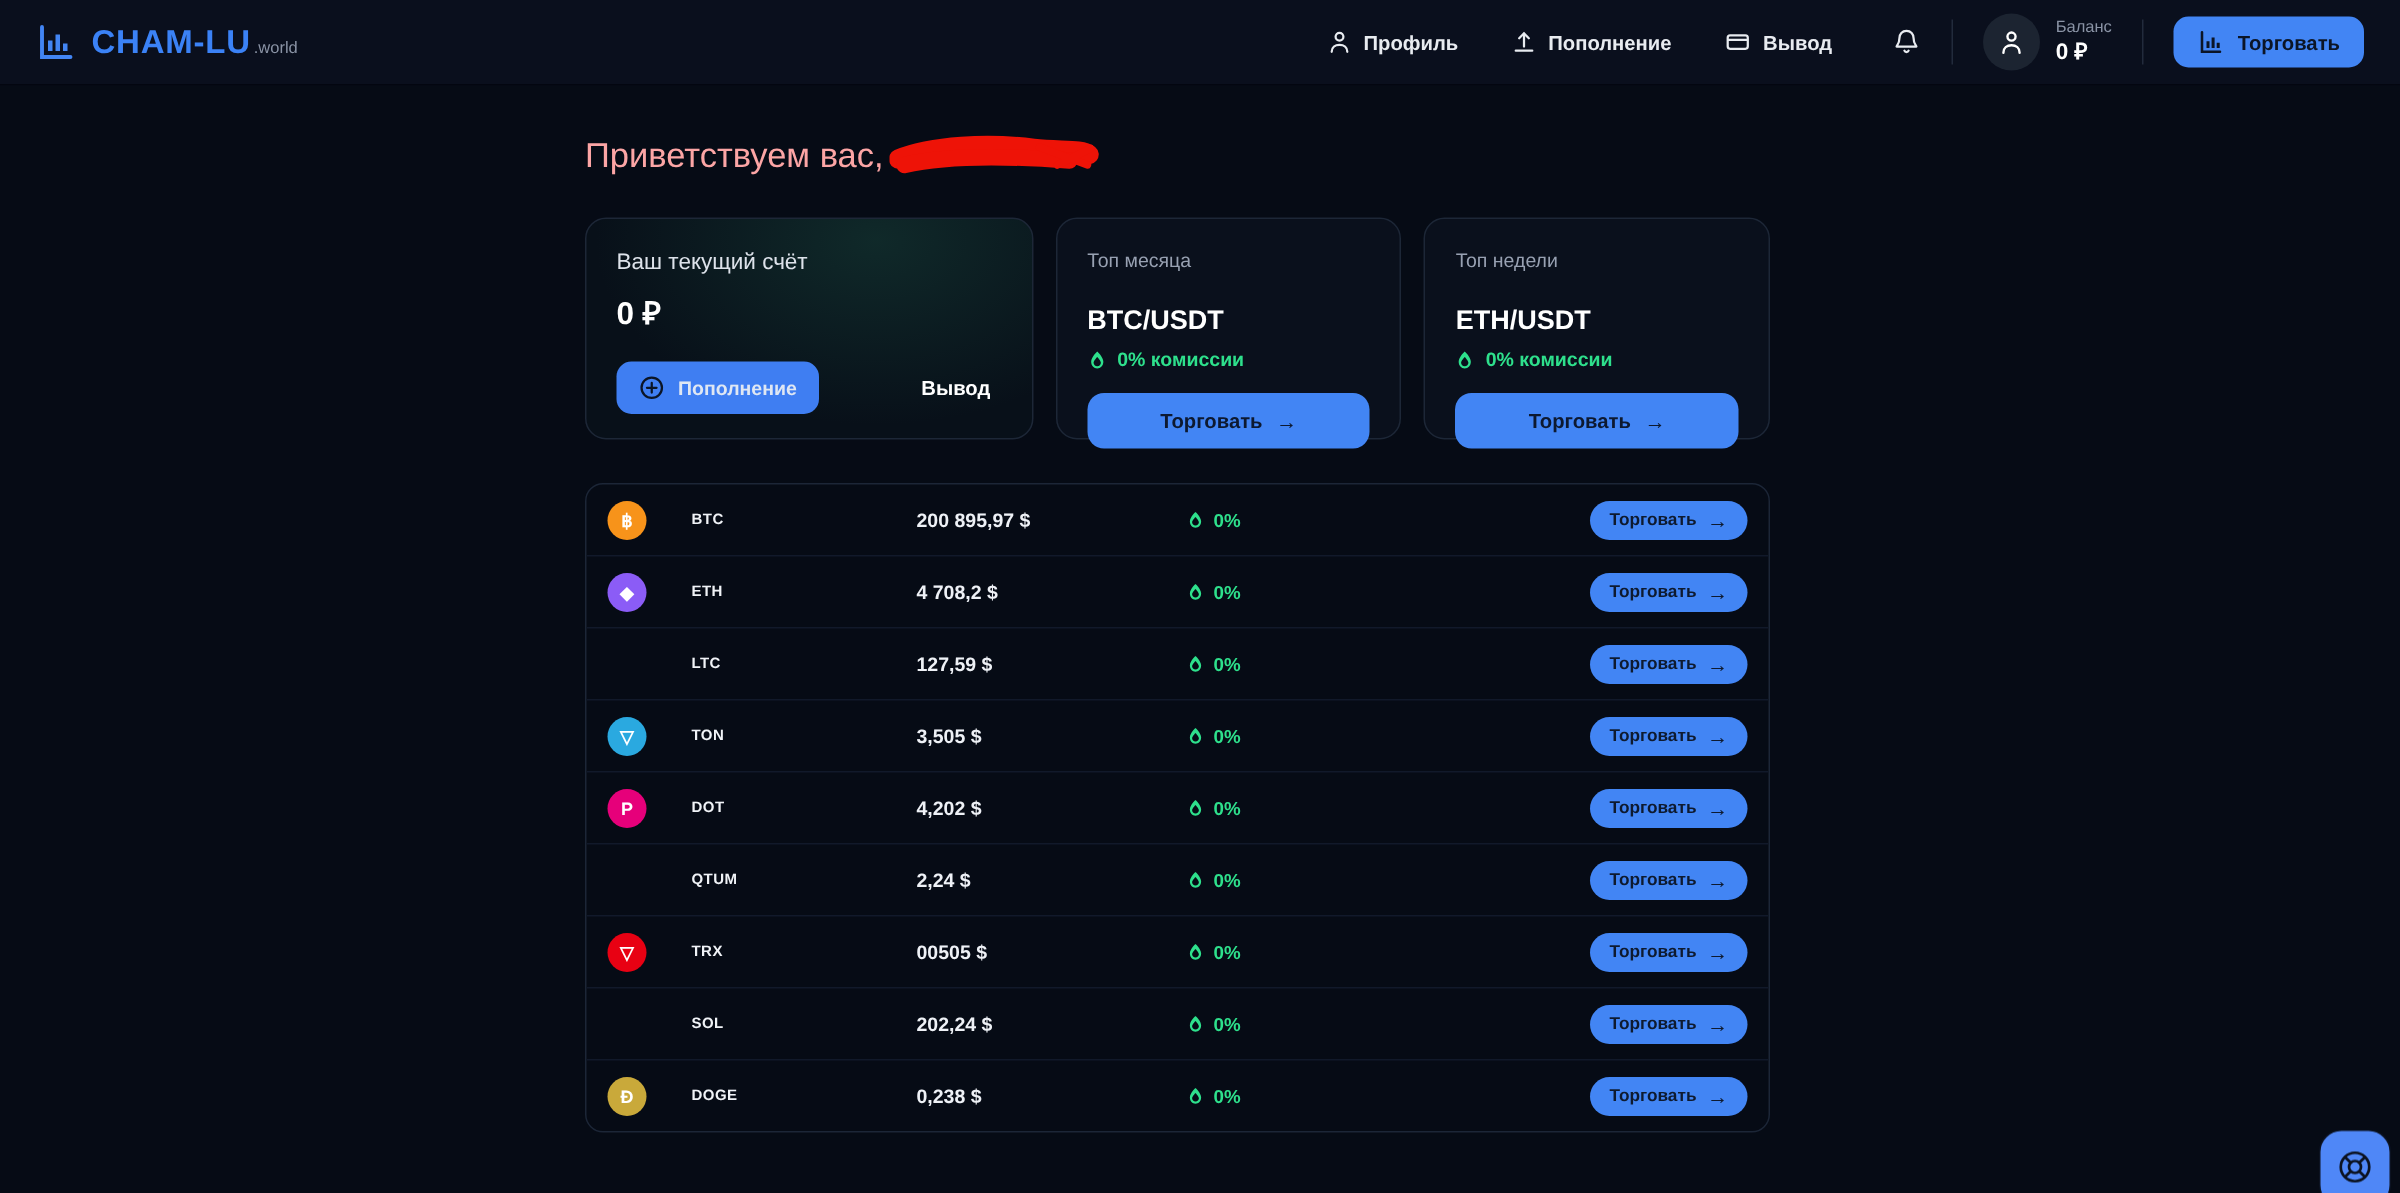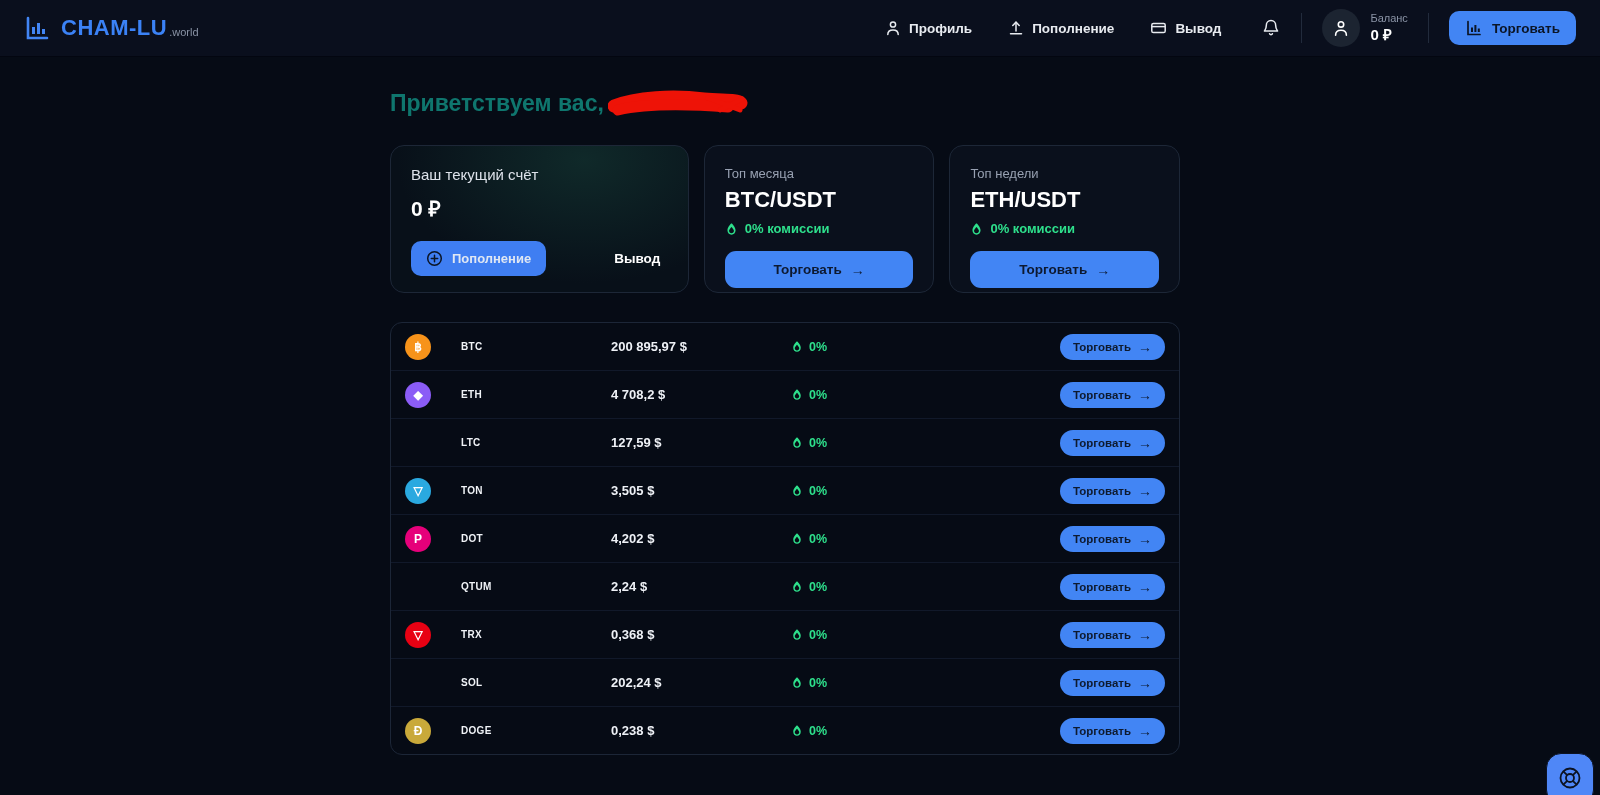--- a/index.html
+++ b/index.html
@@ -26,38 +26,38 @@
   .hdr-divider{width:1px;height:30px;background:#222b3c;margin:0 20px;}
   .avatar{width:38px;height:38px;border-radius:50%;background:#1c2431;display:flex;align-items:center;justify-content:center;cursor:pointer;}
   .balance{margin-left:10px;line-height:1.25;}
   .balance-label{font-size:11px;color:#8a93a5;}
   .balance-value{font-size:15px;font-weight:bold;color:#ffffff;}
   .trade-btn{display:flex;align-items:center;gap:9px;background:#4285f4;color:#0b1526;
     border:none;border-radius:10px;padding:8px 16px;font-size:13.5px;font-weight:bold;cursor:pointer;
     font-family:"Liberation Sans",sans-serif;}
   
   .container{margin-left:390px;width:790px;}
-  .welcome-title{margin:31px 0 16px 0;font-size:23px;font-weight:700;color:#0f766e;display:flex;align-items:center;}
+  .welcome-title{margin:31px 0 16px 0;font-size:23px;font-weight:400;color:#fca5a5;display:flex;align-items:center;}
   .scribble{margin-left:4px;margin-top:2px;}
   .subtitle{margin-top:7px;font-size:15px;color:#99a2b3;}
   .cards{display:flex;gap:15px;margin-top:27px;}
   .card{border:1px solid #1d2737;border-radius:14px;padding:20px;box-sizing:border-box;height:148px;background:#0a101c;}
   .card-balance{width:343px;background:
      radial-gradient(90% 120% at 65% 10%, rgba(22,62,55,.55), rgba(10,20,28,0) 70%), #081019;}
   .card-top{width:263px;}
   .acc-label{font-size:15px;color:#dde2ea;}
   .amount{font-size:21px;font-weight:bold;color:#ffffff;margin-top:11px;}
   .card-btns{display:flex;align-items:center;margin-top:19px;}
   .deposit-btn{display:inline-flex;align-items:center;gap:9px;background:#3f7ef2;border:none;
     border-radius:10px;padding:9px 15px;font-size:13px;font-weight:600;color:#dfe7f3;cursor:pointer;
     font-family:"Liberation Sans",sans-serif;}
   .withdraw-btn{margin-left:62px;background:none;border:none;color:#ffffff;font-size:13.5px;font-weight:bold;cursor:pointer;
     font-family:"Liberation Sans",sans-serif;}
   .top-label{font-size:13px;color:#98a1b2;}
-  .pair{font-size:22px;font-weight:bold;color:#ffffff;margin-top:6px;}
+  .pair{font-size:18px;font-weight:bold;color:#ffffff;margin-top:22px;}
   .commission-row{display:flex;align-items:center;gap:7px;margin-top:8px;color:#2ee08c;font-size:13px;font-weight:bold;}
   .card-trade-btn{margin-top:15px;width:100%;height:37px;border:none;border-radius:11px;background:#4285f4;
     color:#0d1930;font-size:13.5px;font-weight:600;display:flex;align-items:center;justify-content:center;gap:9px;cursor:pointer;
     font-family:"Liberation Sans",sans-serif;}
   .arrow{font-size:14px;font-weight:bold;}
   
   .ptable{margin-top:29px;border:1px solid #1c2637;border-radius:12px;overflow:hidden;}
   .thead,.trow{display:grid;grid-template-columns:56px 150px 180px 1fr 110px;align-items:center;padding:0 14px;}
   .thead{height:42px;border-bottom:1px solid #151f30;}
   .th{font-size:13px;color:#c6cdd9;}
@@ -335,21 +335,21 @@
           <span>Торговать</span>
           <span class="arrow">→</span>
         </button>
     </div>
 
     <div class="trow">
       <span class="coin-icon" style="background: rgb(232, 1, 19);">
           <span>▽</span>
         </span>
       <span class="sym">TRX</span>
-      <span class="price">0,368 $</span>
+      <span class="price">00505 $</span>
       <span class="comm">
           <svg width="12" height="13" viewBox="0 0 16 16" fill="#2ee08c">
             <path d="M8 1C8 1 3 5.5 3 9.5C3 12.6 5.2 15 8 15C10.8 15 13 12.6 13 9.5C13 5.5 8 1 8 1ZM8 13.2C6.3 13.2 5 11.8 5 10.3C5 8.7 8 5.6 8 5.6C8 5.6 11 8.7 11 10.3C11 11.8 9.7 13.2 8 13.2Z"></path>
           </svg>
           <span>0%</span>
         </span>
       <button class="row-trade-btn">
           <span>Торговать</span>
           <span class="arrow">→</span>
         </button>

